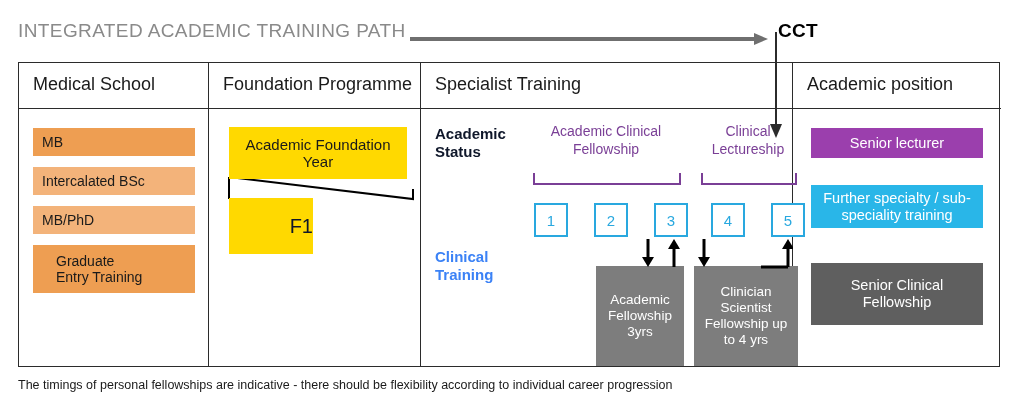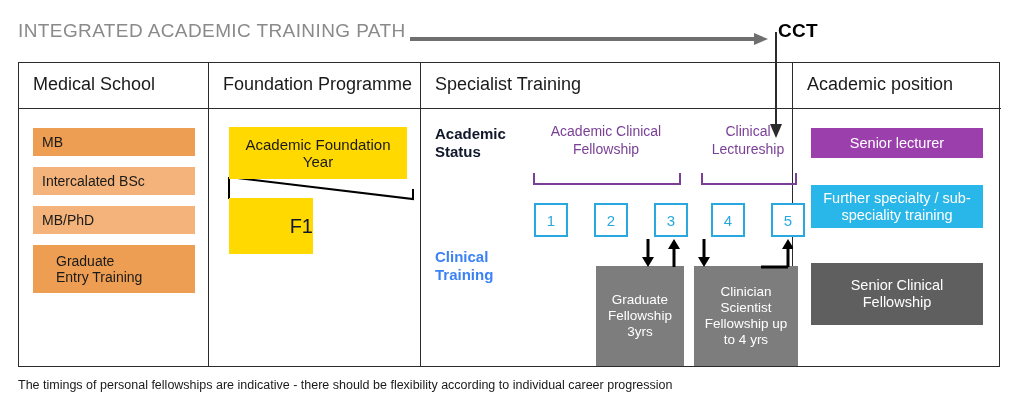--- a/index.html
+++ b/index.html
@@ -319,21 +319,21 @@
       <line x1="95" y1="0" x2="95" y2="12" stroke="#7a3f96" stroke-width="2"></line>
     </svg>
 
     <div class="year-box" id="yr-1">1</div>
     <div class="year-box" id="yr-2">2</div>
     <div class="year-box" id="yr-3">3</div>
     <div class="year-box" id="yr-4">4</div>
     <div class="year-box" id="yr-5">5</div>
 
     <div class="fellow-box" id="fb-training">
-      <span>Graduate Fellowship 3yrs</span>
+      <span>Academic Fellowship 3yrs</span>
     </div>
     <div class="fellow-box" id="fb-clinician">
       <span>Clinician Scientist Fellowship up to 4 yrs</span>
     </div>
 
     <svg id="arrows-svg" viewBox="0 0 372 305">
 
       <line x1="227" y1="176" x2="227" y2="196" stroke="#000000" stroke-width="3"></line>
       <polygon points="221,194 233,194 227,204" fill="#000000"></polygon>
 

